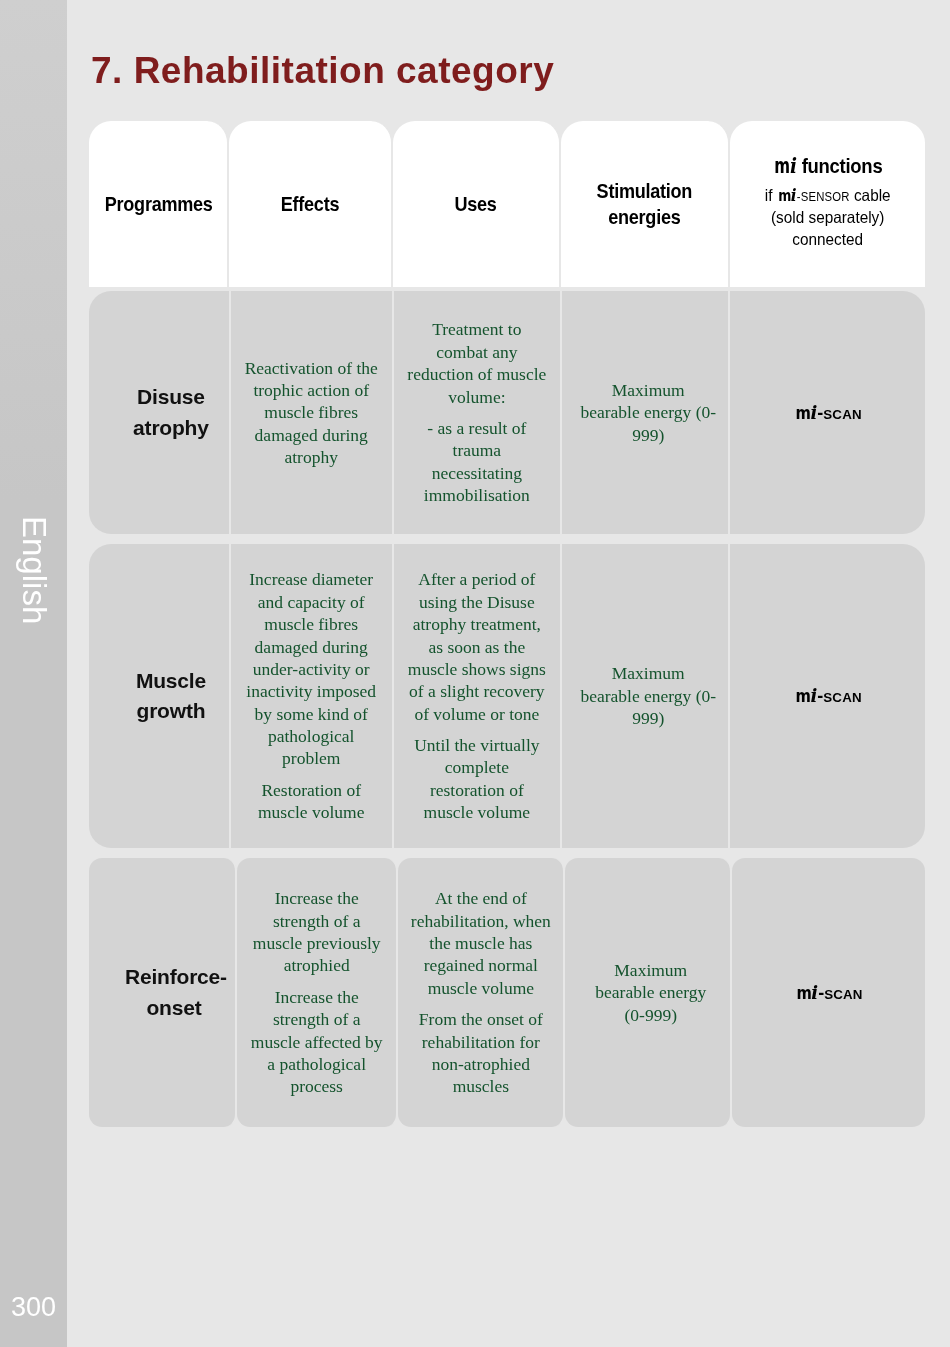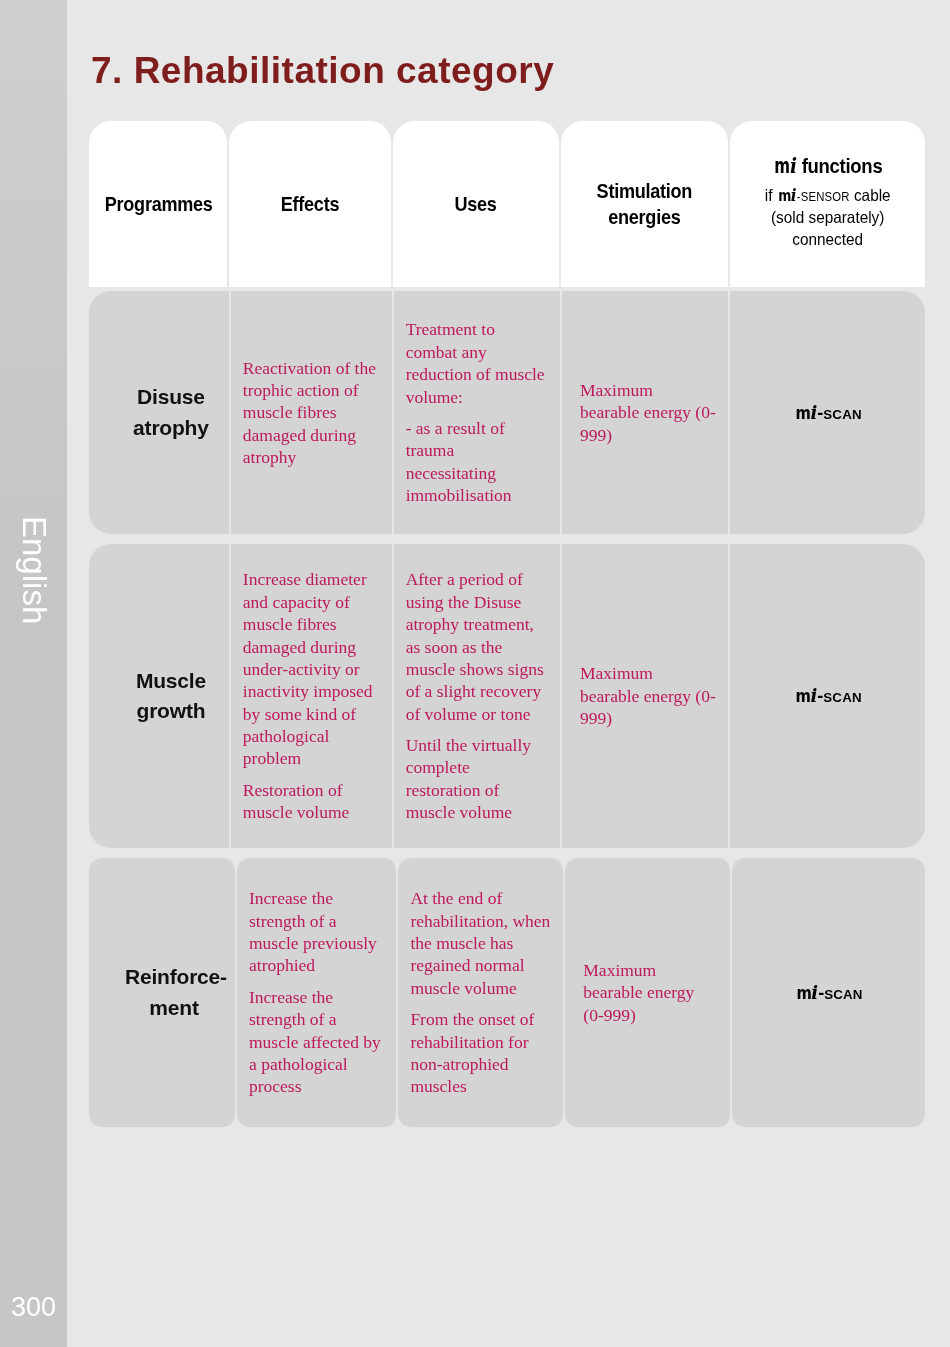--- a/index.html
+++ b/index.html
@@ -212,23 +212,24 @@
     font-size: 21px;
     color: #111;
     line-height: 1.45;
     letter-spacing: -0.2px;
   }
 
   
   .serif-block {
     font-family: "Liberation Serif", serif;
     font-size: 17.5px;
-    color: #be185d;
+    color: #14532d;
     line-height: 1.28;
     width: 100%;
+    text-align: center;
   }
   .serif-block p { margin-bottom: 9px; }
   .serif-block p:last-child { margin-bottom: 0; }
 
   .energy-cell .serif-block { padding-left: 6px; }
 
   .mi-fn-cell {
     justify-content: center;
   }
   .mi-scan-logo {
@@ -352,21 +353,21 @@
         <div class="mi-scan-logo"><span class="mi-logo"><span class="mi-m">m</span><span class="mi-i">i</span></span><span class="mi-suffix">-</span><span class="mi-suffix mi-smallcaps">SCAN</span></div>
       </div>
 
     </div>
 
     <div class="row body-row r2">
 
       <div class="cell col-0">
         <div class="prog-name">
           <div>Reinforce-</div>
-          <div>ment</div>
+          <div>onset</div>
         </div>
       </div>
 
       <div class="cell col-1">
         <div class="serif-block">
           <p>Increase the strength of a muscle previously atrophied</p>
           <p>Increase the strength of a muscle affected by a pathological process</p>
         </div>
       </div>
 

